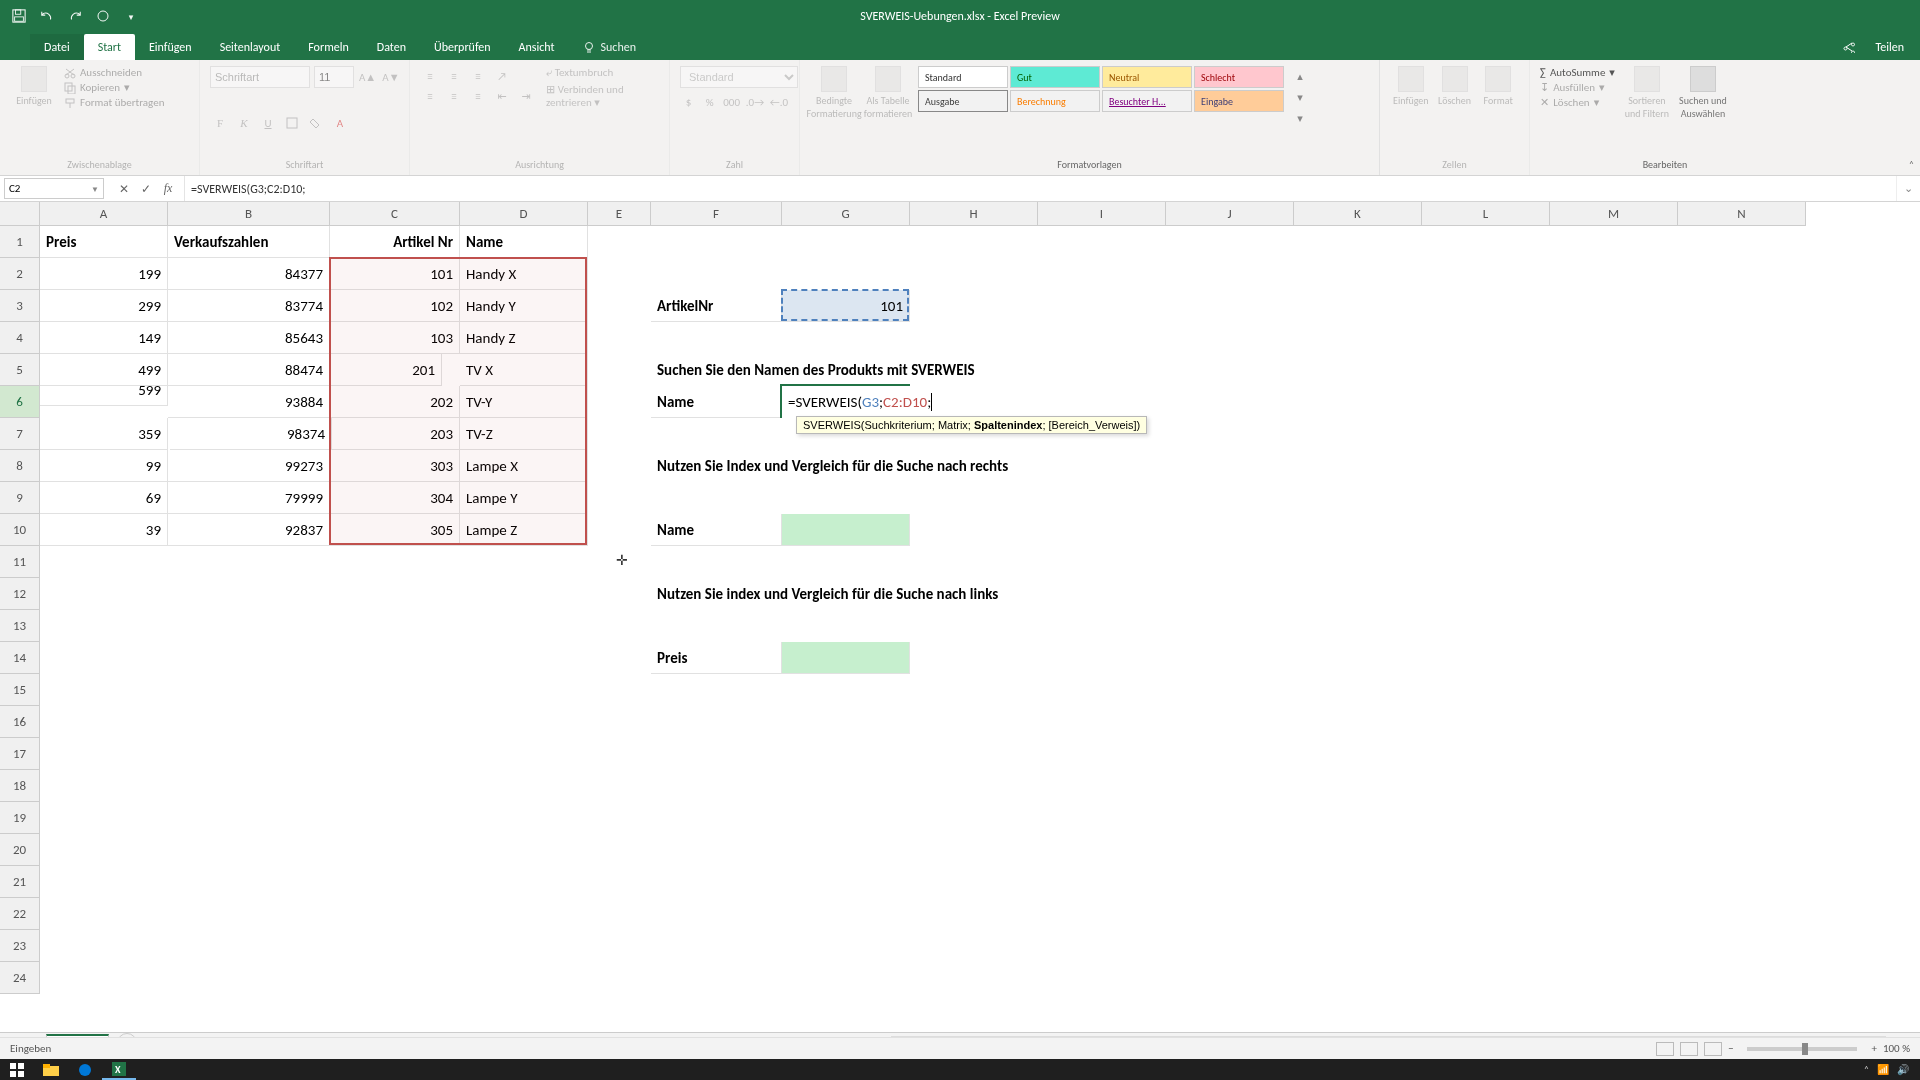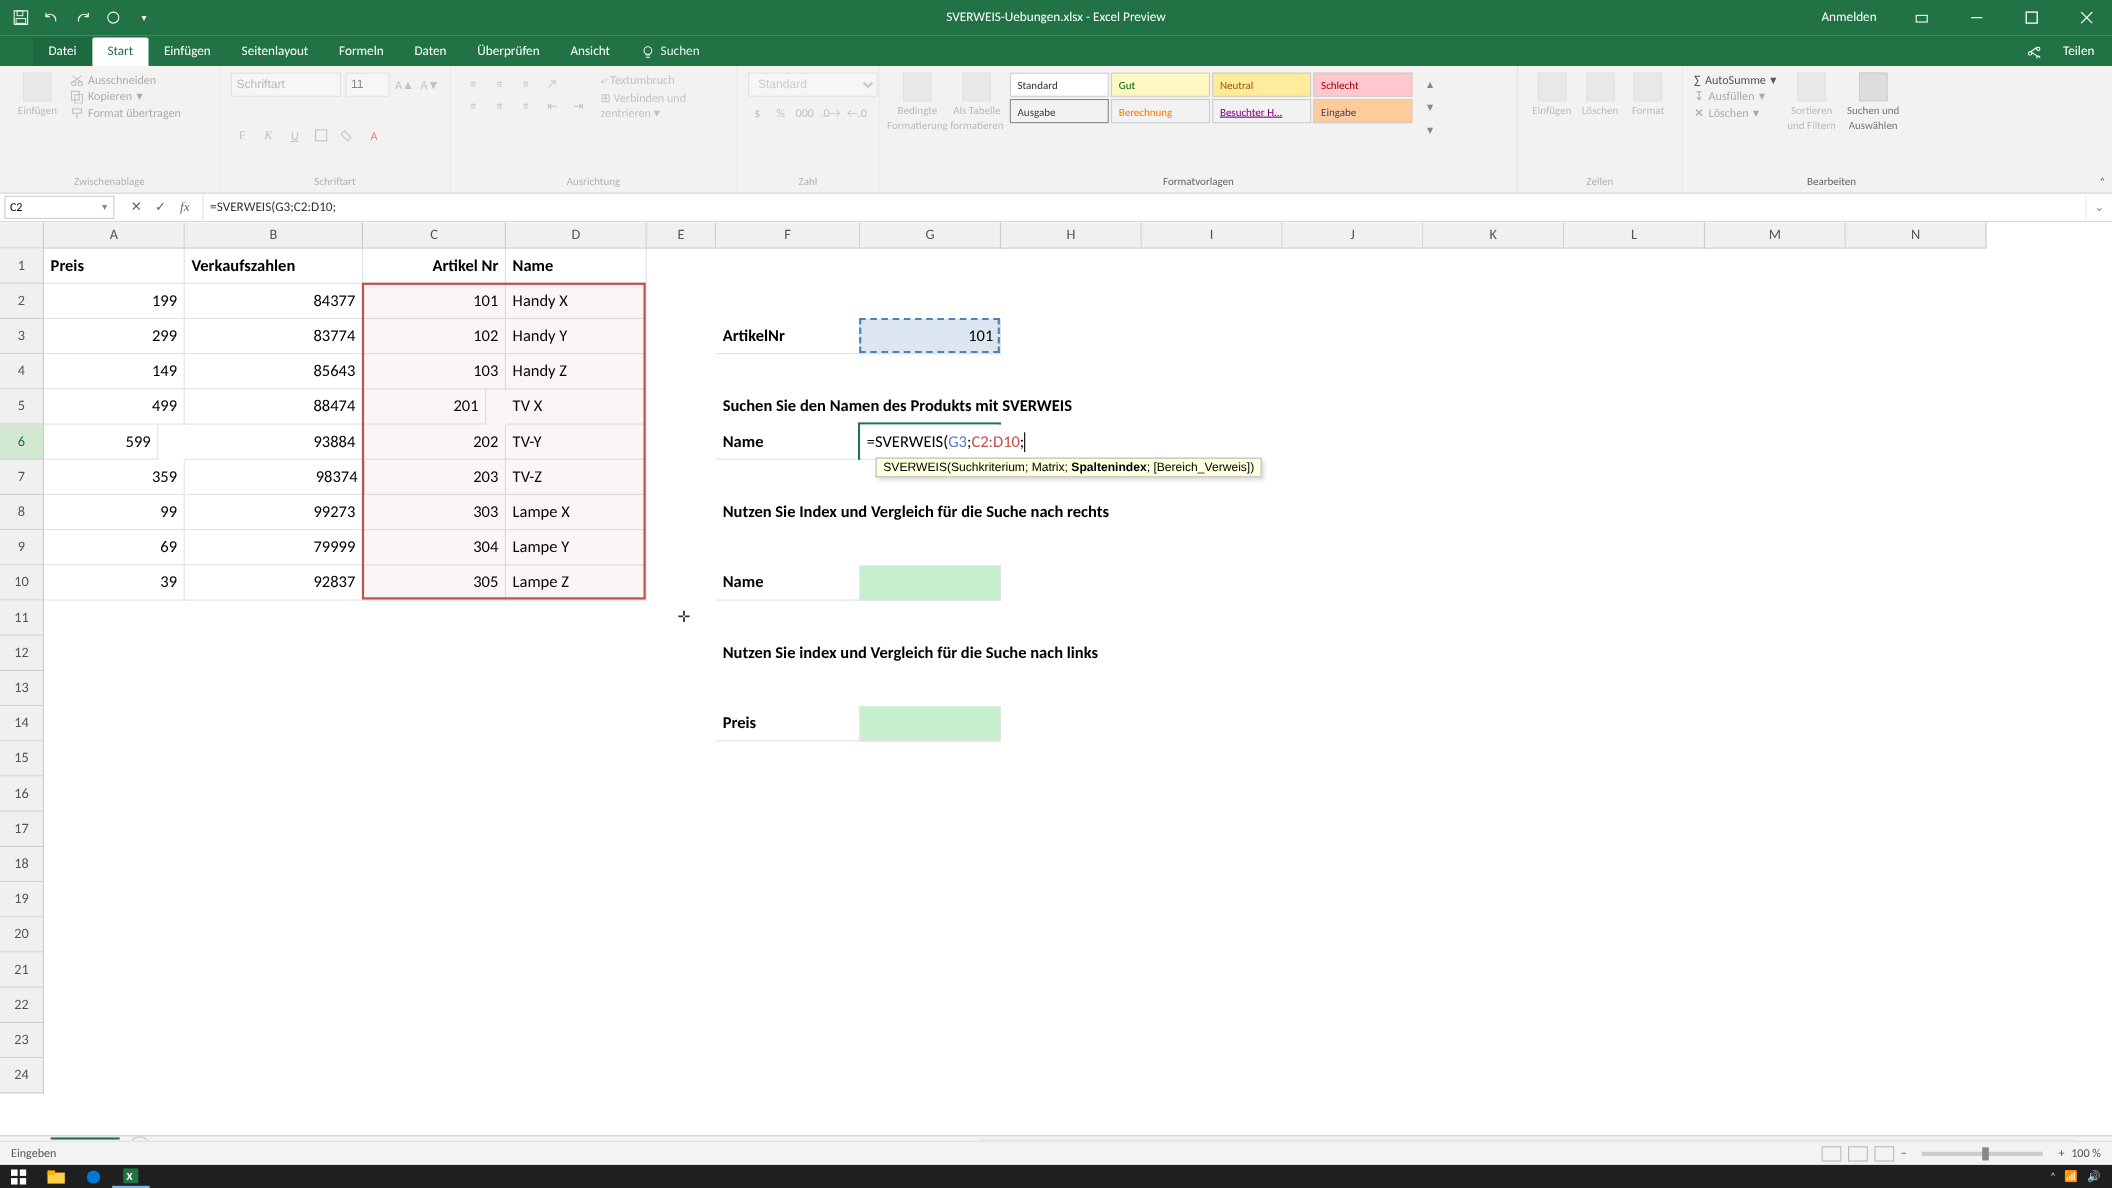--- a/index.html
+++ b/index.html
@@ -30,21 +30,21 @@
     .ribbon-big { display:flex; flex-direction:column; align-items:center; gap:2px; width:48px; cursor:pointer; color:#777; font-size:10px; text-align:center; }
     .ribbon-ico { width:26px; height:26px; background:#ddd; border:1px solid #ccc; }
     .clip-items { display:flex; flex-direction:column; gap:2px; font-size:11px; color:#555; }
     .clip-items span { display:flex; align-items:center; gap:4px; cursor:pointer; }
     .fontbox { width:100px; height:22px; border:1px solid #ccc; background:#fdfdfd; padding:0 4px; font-size:11px; color:#999; }
     .sizebox { width:40px; height:22px; border:1px solid #ccc; background:#fdfdfd; padding:0 4px; font-size:11px; }
     .fmt-btn { width:20px; height:20px; border:1px solid transparent; display:flex; align-items:center; justify-content:center; color:#888; cursor:pointer; font-size:11px; }
     .style-gallery { display:grid; grid-template-columns: repeat(4, 90px); gap:2px; }
     .style-cell { border:1px solid #ccc; height:22px; font-size:10px; padding:2px 6px; display:flex; align-items:center; cursor:pointer; overflow:hidden; text-overflow: ellipsis; white-space:nowrap; }
     .sc-standard { background:#fff; color:#333; }
-    .sc-gut { background:#fef9c3; color:#006100; }
+    .sc-gut { background:#5eead4; color:#006100; }
     .sc-neutral { background:#ffeb9c; color:#9c5700; }
     .sc-schlecht { background:#ffc7ce; color:#9c0006; }
     .sc-ausgabe { background:#f2f2f2; color:#3f3f3f; border:1.5px solid #888; }
     .sc-berechnung { background:#f2f2f2; color:#fa7d00; }
     .sc-besuchter { background:#f2f2f2; color:#800080; text-decoration:underline; }
     .sc-eingabe { background:#ffcc99; color:#3f3f76; }
     .disabled { opacity:0.45; }
     .collapse-ribbon { position:absolute; right:6px; bottom:4px; cursor:pointer; color:#666; font-size:10px; }
     
     
@@ -123,44 +123,20 @@
         </svg>
       </div>
     <div class="qat-btn disabled">
         <svg width="14" height="14">
           <circle cx="7" cy="7" r="5" fill="none" stroke="#fff"></circle>
         </svg>
       </div>
     <div class="qat-btn" style="color:#fff;font-size:9px;">▾</div>
   </div>
   <div class="doc-title">SVERWEIS-Uebungen.xlsx - Excel Preview</div>
-  <div class="right-ctrls">
-    <div class="signin">Anmelden</div>
-    <div class="winbtn">
-        <svg width="12" height="12">
-          <rect x="1" y="4" width="10" height="6" fill="none" stroke="#fff"></rect>
-        </svg>
-      </div>
-    <div class="winbtn">
-        <svg width="12" height="12">
-          <line x1="1" y1="6" x2="11" y2="6" stroke="#fff" stroke-width="1.2"></line>
-        </svg>
-      </div>
-    <div class="winbtn">
-        <svg width="12" height="12">
-          <rect x="1" y="1" width="10" height="10" fill="none" stroke="#fff" stroke-width="1.2"></rect>
-        </svg>
-      </div>
-    <div class="winbtn">
-        <svg width="12" height="12">
-          <line x1="1" y1="1" x2="11" y2="11" stroke="#fff" stroke-width="1.2"></line>
-          <line x1="11" y1="1" x2="1" y2="11" stroke="#fff" stroke-width="1.2"></line>
-        </svg>
-      </div>
-  </div>
 </div>
 
 <div class="tabsrow">
   <div class="tab file">Datei</div>
   <div class="tab active">Start</div>
   <div class="tab">Einfügen</div>
   <div class="tab">Seitenlayout</div>
   <div class="tab">Formeln</div>
   <div class="tab">Daten</div>
   <div class="tab">Überprüfen</div>
@@ -420,21 +396,21 @@
       <div class="cell num" style="left: 290px; top: 64px; width: 130px;">102</div>
       <div class="cell " style="left: 420px; top: 64px; width: 128px;">Handy Y</div>
       <div class="cell num" style="left: 0px; top: 96px; width: 128px;">149</div>
       <div class="cell num" style="left: 128px; top: 96px; width: 162px;">85643</div>
       <div class="cell num" style="left: 290px; top: 96px; width: 130px;">103</div>
       <div class="cell " style="left: 420px; top: 96px; width: 128px;">Handy Z</div>
       <div class="cell num" style="left: 0px; top: 128px; width: 128px;">499</div>
       <div class="cell num" style="left: 128px; top: 128px; width: 162px;">88474</div>
       <div class="cell num" style="left: 290px; top: 128px; width: 112px;">201</div>
       <div class="cell " style="left: 420px; top: 128px; width: 128px;">TV X</div>
-      <div class="cell num" style="left: 0px; top: 160px; width: 104px; padding-left: 32px;">599</div>
+      <div class="cell num" style="left: 0px; top: 148px; width: 128px; padding-left: 32px;">599</div>
       <div class="cell num" style="left: 128px; top: 160px; width: 162px;">93884</div>
       <div class="cell num" style="left: 290px; top: 160px; width: 130px;">202</div>
       <div class="cell " style="left: 420px; top: 160px; width: 128px;">TV-Y</div>
       <div class="cell num" style="left: 0px; top: 192px; width: 128px;">359</div>
       <div class="cell num" style="left: 130px; top: 192px; width: 162px;">98374</div>
       <div class="cell num" style="left: 290px; top: 192px; width: 130px;">203</div>
       <div class="cell " style="left: 420px; top: 192px; width: 128px;">TV-Z</div>
       <div class="cell num" style="left: 0px; top: 224px; width: 128px;">99</div>
       <div class="cell num" style="left: 128px; top: 224px; width: 162px;">99273</div>
       <div class="cell num" style="left: 290px; top: 224px; width: 130px;">303</div>

